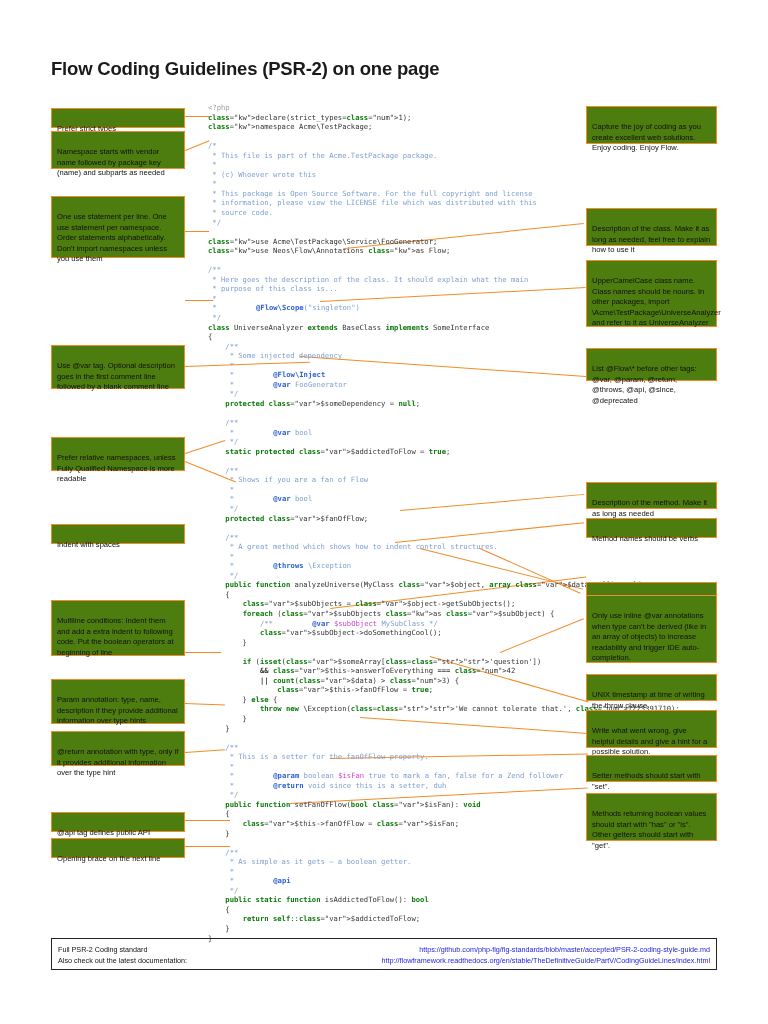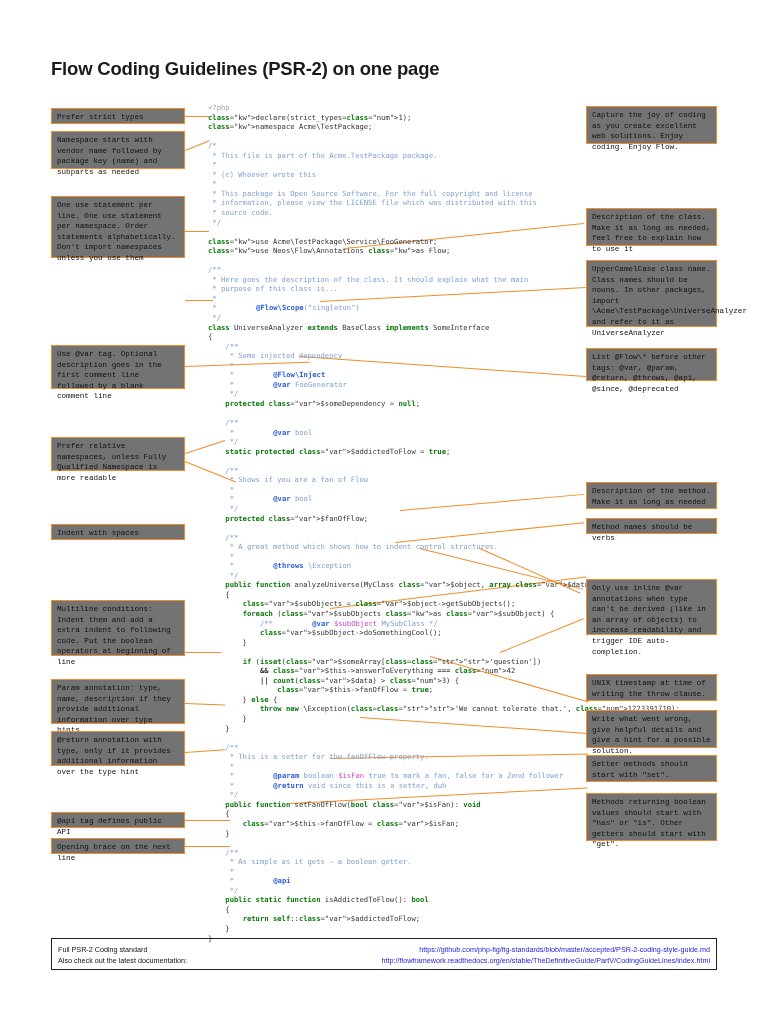--- a/index.html
+++ b/index.html
@@ -22,27 +22,26 @@
     font-weight: bold;
     color: #1a1a1a;
     letter-spacing: -0.2px;
     white-space: nowrap;
   }
 
   
   .note {
     position: absolute;
     border: 1.3px solid #F28C28;
-    background: #737373;
+    background: #4d7c0f;
     color: #111111;
     font-size: 7.6px;
     line-height: 10.6px;
-    padding: 3px 5px 3px 5px;
+    padding: 15px 5px 3px 5px;
     z-index: 5;
-    font-family: Liberation Mono, monospace;
   }
 
   
   .lead {
     position: absolute;
     background: #F28C28;
     height: 1px;
     transform-origin: 0 0;
     z-index: 2;
   }
@@ -191,21 +190,21 @@
   </div>
 
   <div class="note" style="left:586px; top:518px; width:131px; height:16px;">
     <span>Method names should be verbs</span>
   </div>
 
   <div class="note" style="left:586px; top:582px; width:131px; height:16px;">
     <span>Use type hinting</span>
   </div>
 
-  <div class="note" style="left:586px; top:579px; width:131px; height:56px;">
+  <div class="note" style="left:586px; top:595px; width:131px; height:68px;">
     <span>Only use inline @var annotations when type can't be derived (like in an array of objects) to increase readability and trigger IDE auto-completion.</span>
   </div>
 
   <div class="note" style="left:586px; top:674px; width:131px; height:27px;">
     <span>UNIX timestamp at time of writing the throw clause.</span>
   </div>
 
   <div class="note" style="left:586px; top:710px; width:131px; height:38px;">
     <span>Write what went wrong, give helpful details and give a hint for a possible solution.</span>
   </div>

